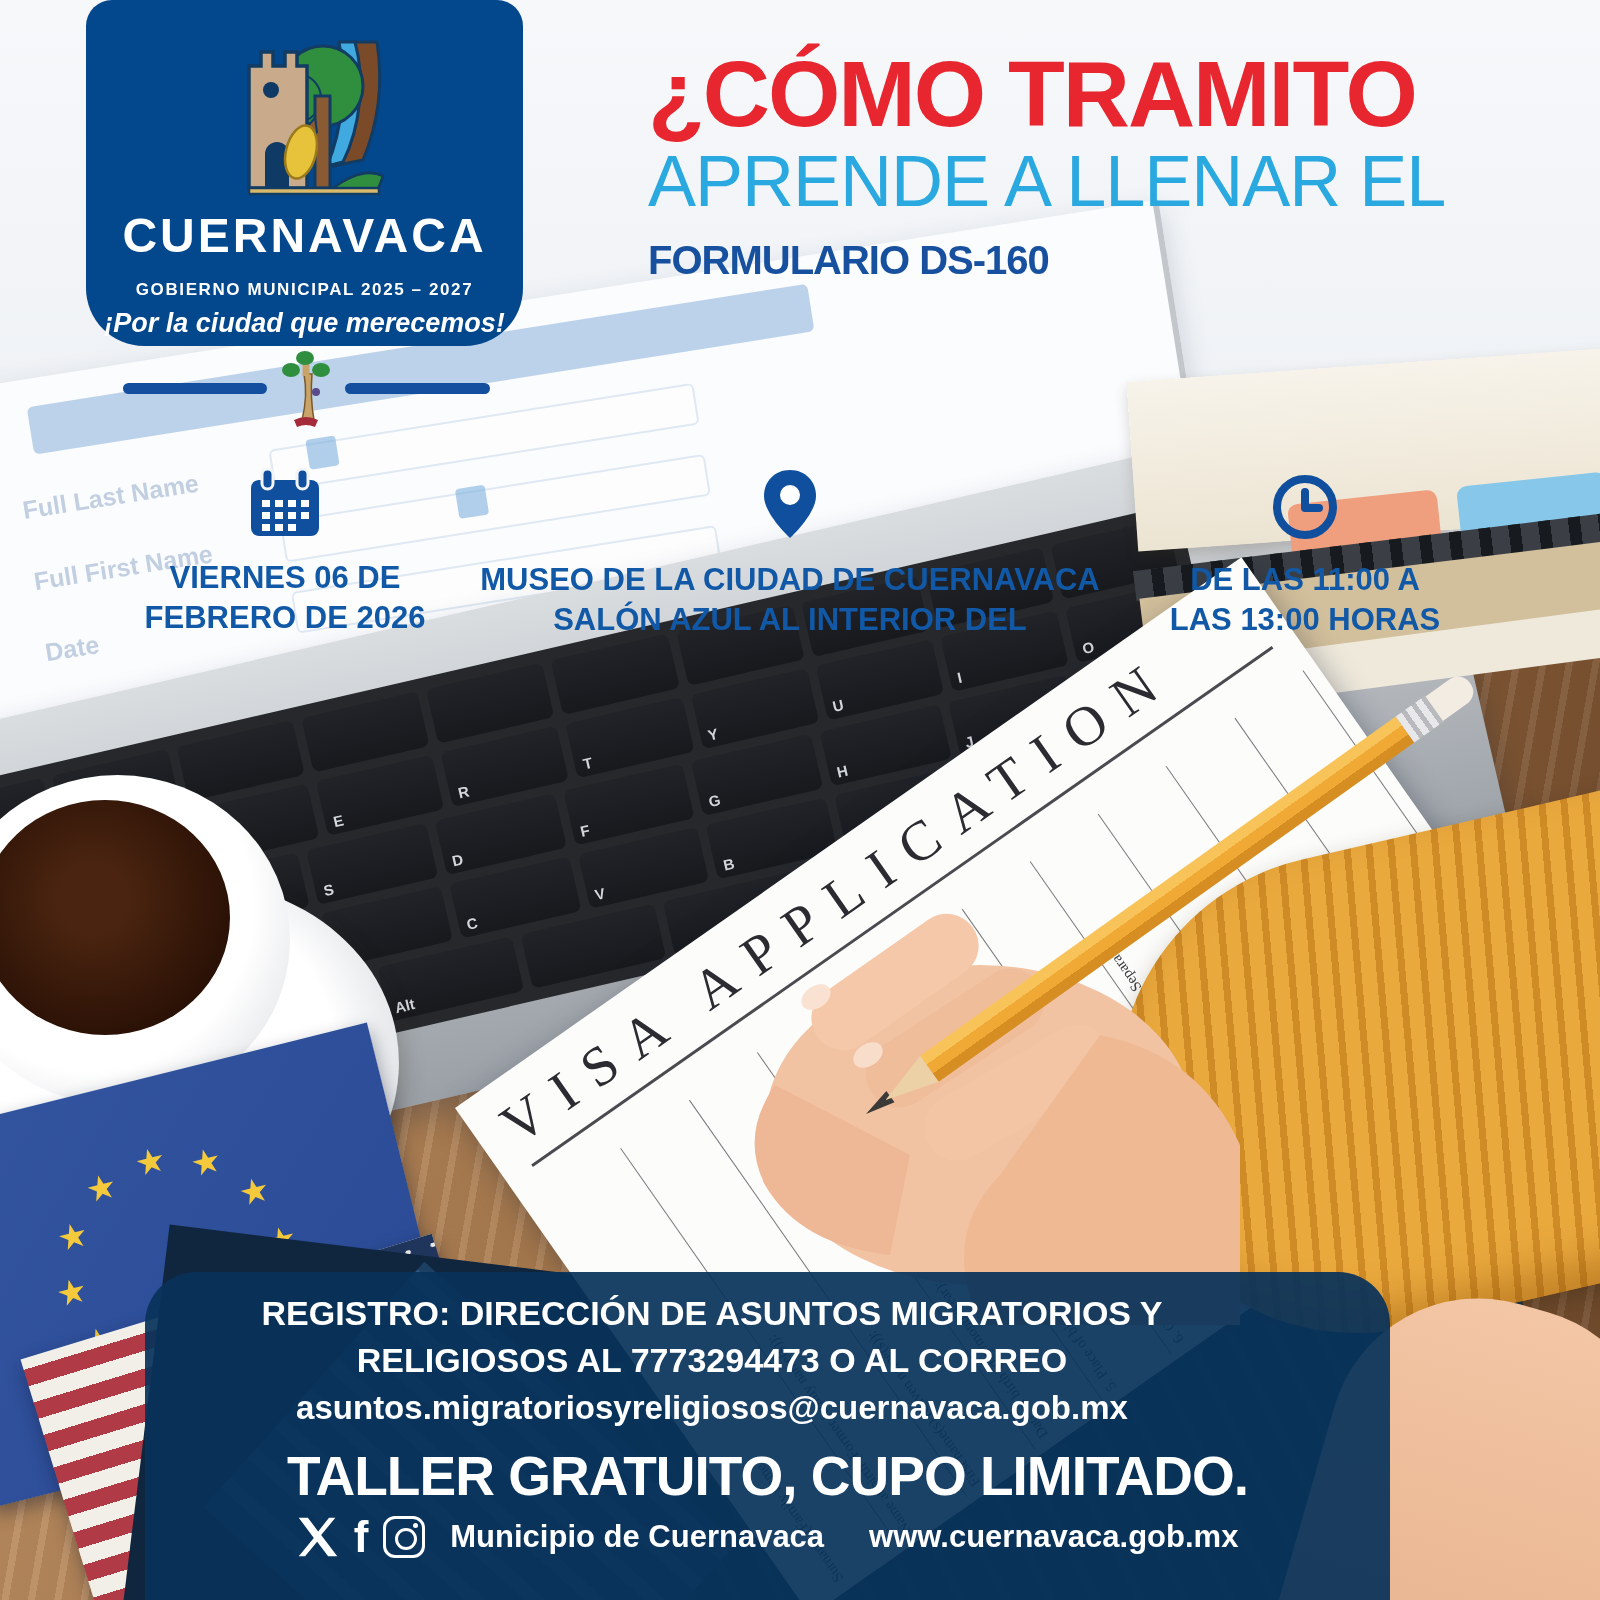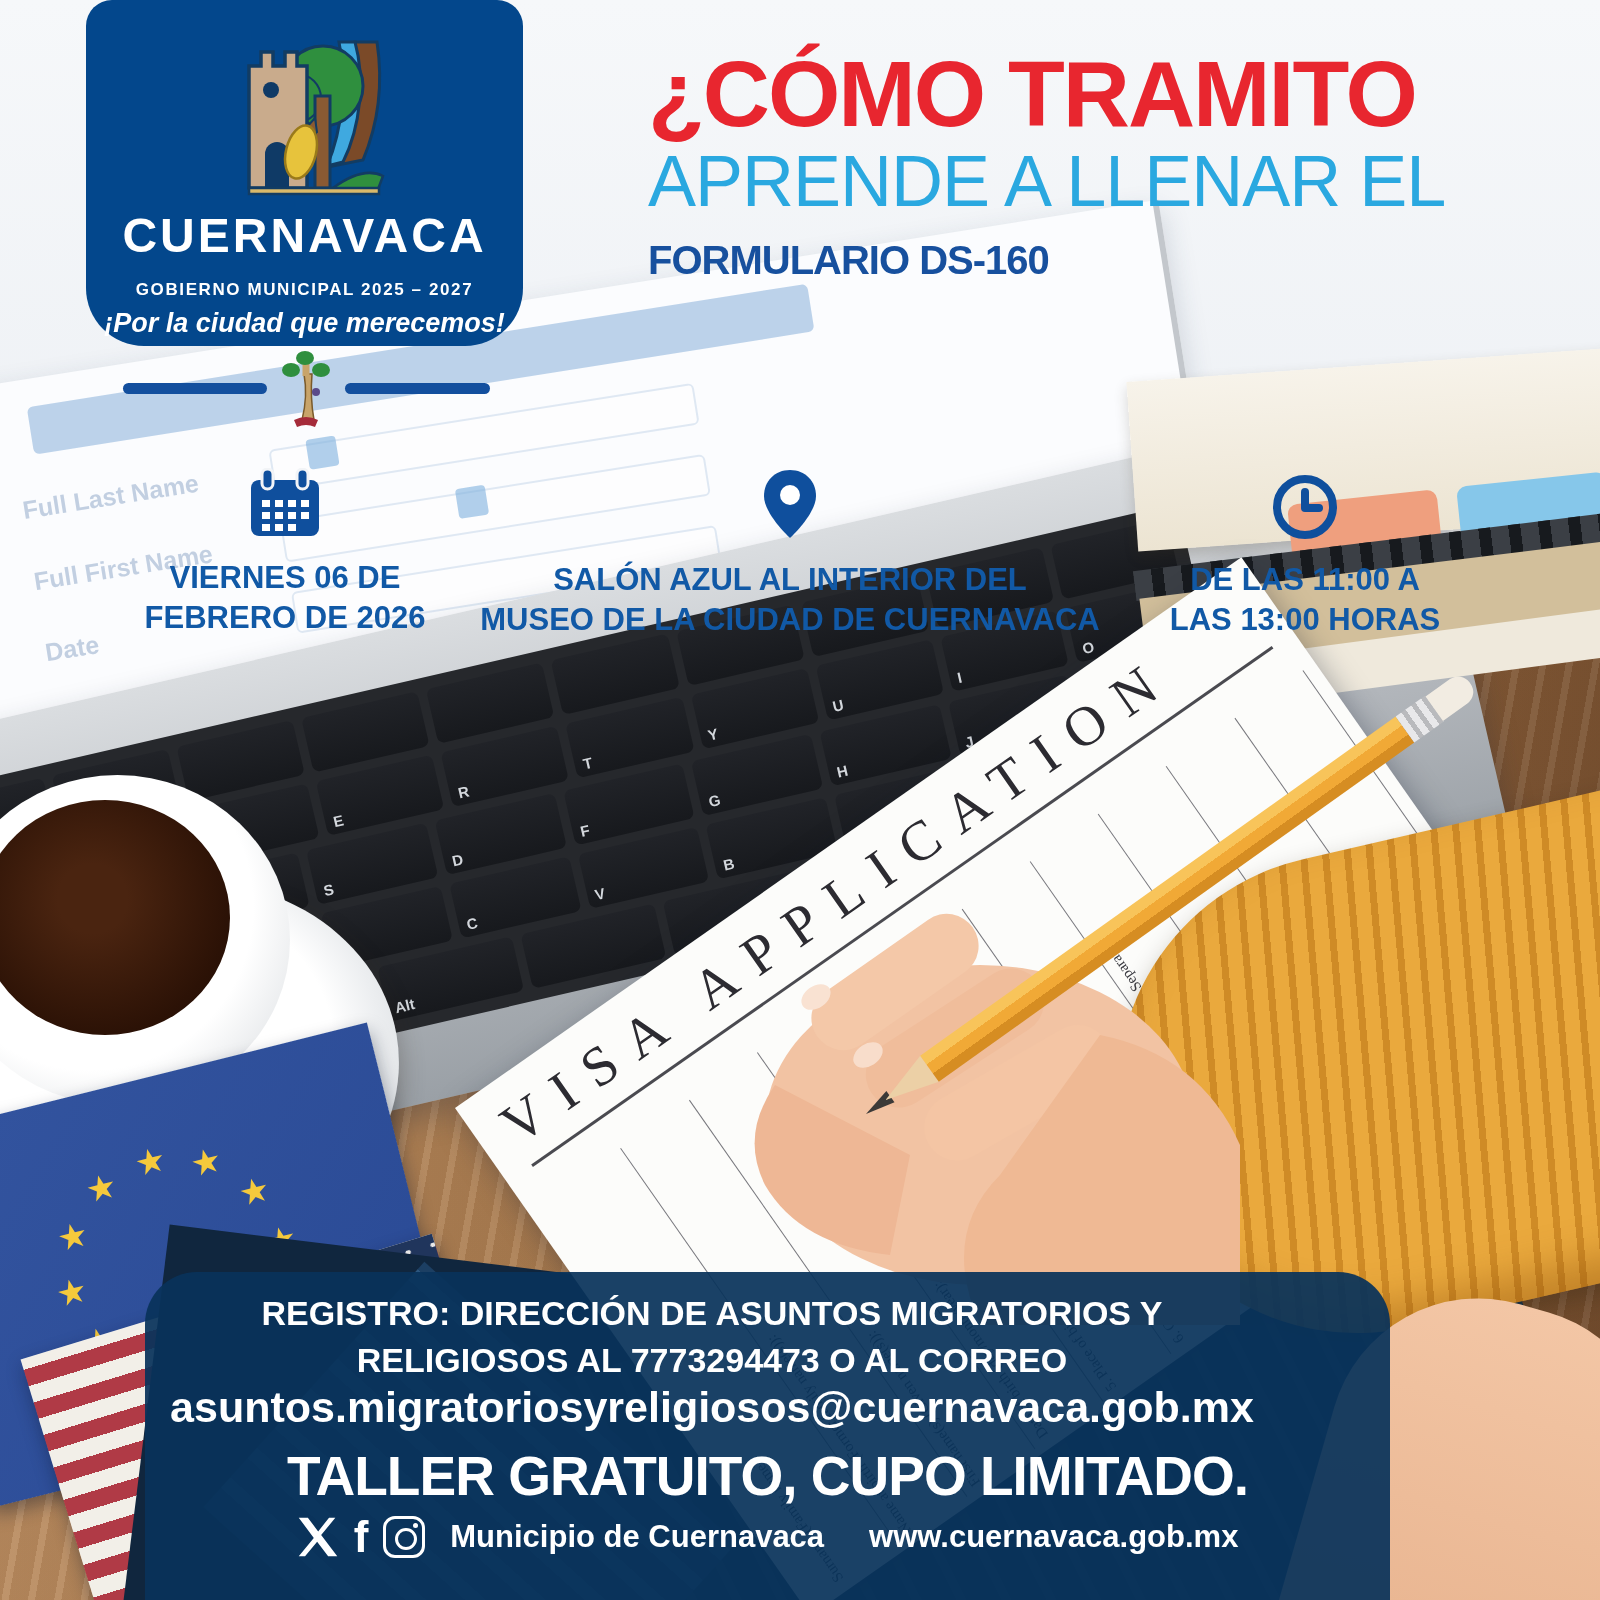--- a/index.html
+++ b/index.html
@@ -112,21 +112,21 @@
   
   .ev { position:absolute; text-align:center; color:#1159a6; }
   .ev .ev-txt { margin-top:16px; font-size:31px; font-weight:700; line-height:1.3; }
   #ev-date { left:95px;  top:468px; width:380px; }
   #ev-loc  { left:460px; top:468px; width:660px; }
   #ev-time { left:1105px; top:474px; width:400px; }
 
   
   #reg { left:145px; top:1290px; width:1134px; text-align:center; color:#fff;
          font-size:34px; font-weight:700; line-height:47px; }
-  #reg .email { font-size:43px; }
+  #reg .email { font-size:33px; }
   #highlight { left:145px; top:1444px; width:1245px; text-align:center; color:#fff;
          font-size:55px; font-weight:800; letter-spacing:-1px; }
   #footer { left:145px; top:1516px; width:1245px; display:flex; align-items:center; justify-content:center; gap:15px; color:#fff; }
   #footer .fb-glyph { font-size:44px; font-weight:700; line-height:40px; }
   .insta { width:42px; height:42px; border:3.5px solid #fff; border-radius:12px; position:relative; }
   .insta:before { content:""; position:absolute; left:9px; top:9px; width:16px; height:16px; border:3.5px solid #fff; border-radius:50%; }
   .insta:after { content:""; position:absolute; right:4px; top:4px; width:5px; height:5px; background:#fff; border-radius:50%; }
   #footer .acct { font-size:31px; font-weight:700; margin-left:10px; }
   #footer .site { font-size:31px; font-weight:700; margin-left:30px; }
 </style>
@@ -388,22 +388,22 @@
       <div>FEBRERO DE 2026</div>
     </div>
   </div>
 
   <div class="ev" id="ev-loc">
     <svg width="56" height="72" viewBox="0 0 56 72">
       <path d="M28 2 C13 2 2 13 2 28 c0 18 26 42 26 42 s26 -24 26 -42 C54 13 43 2 28 2 z" fill="#0f4f9d"></path>
       <circle cx="28" cy="27" r="10" fill="#fff"></circle>
     </svg>
     <div class="ev-txt">
+      <div>MUSEO DE LA CIUDAD DE CUERNAVACA</div>
       <div>SALÓN AZUL AL INTERIOR DEL</div>
-      <div>MUSEO DE LA CIUDAD DE CUERNAVACA</div>
     </div>
   </div>
 
   <div class="ev" id="ev-time">
     <svg width="66" height="66" viewBox="0 0 66 66">
       <circle cx="33" cy="33" r="28" fill="none" stroke="#0f4f9d" stroke-width="8"></circle>
       <path d="M33 18 v16 h14" fill="none" stroke="#0f4f9d" stroke-width="8" stroke-linecap="round" stroke-linejoin="round"></path>
     </svg>
     <div class="ev-txt">
       <div>DE LAS 11:00 A</div>

